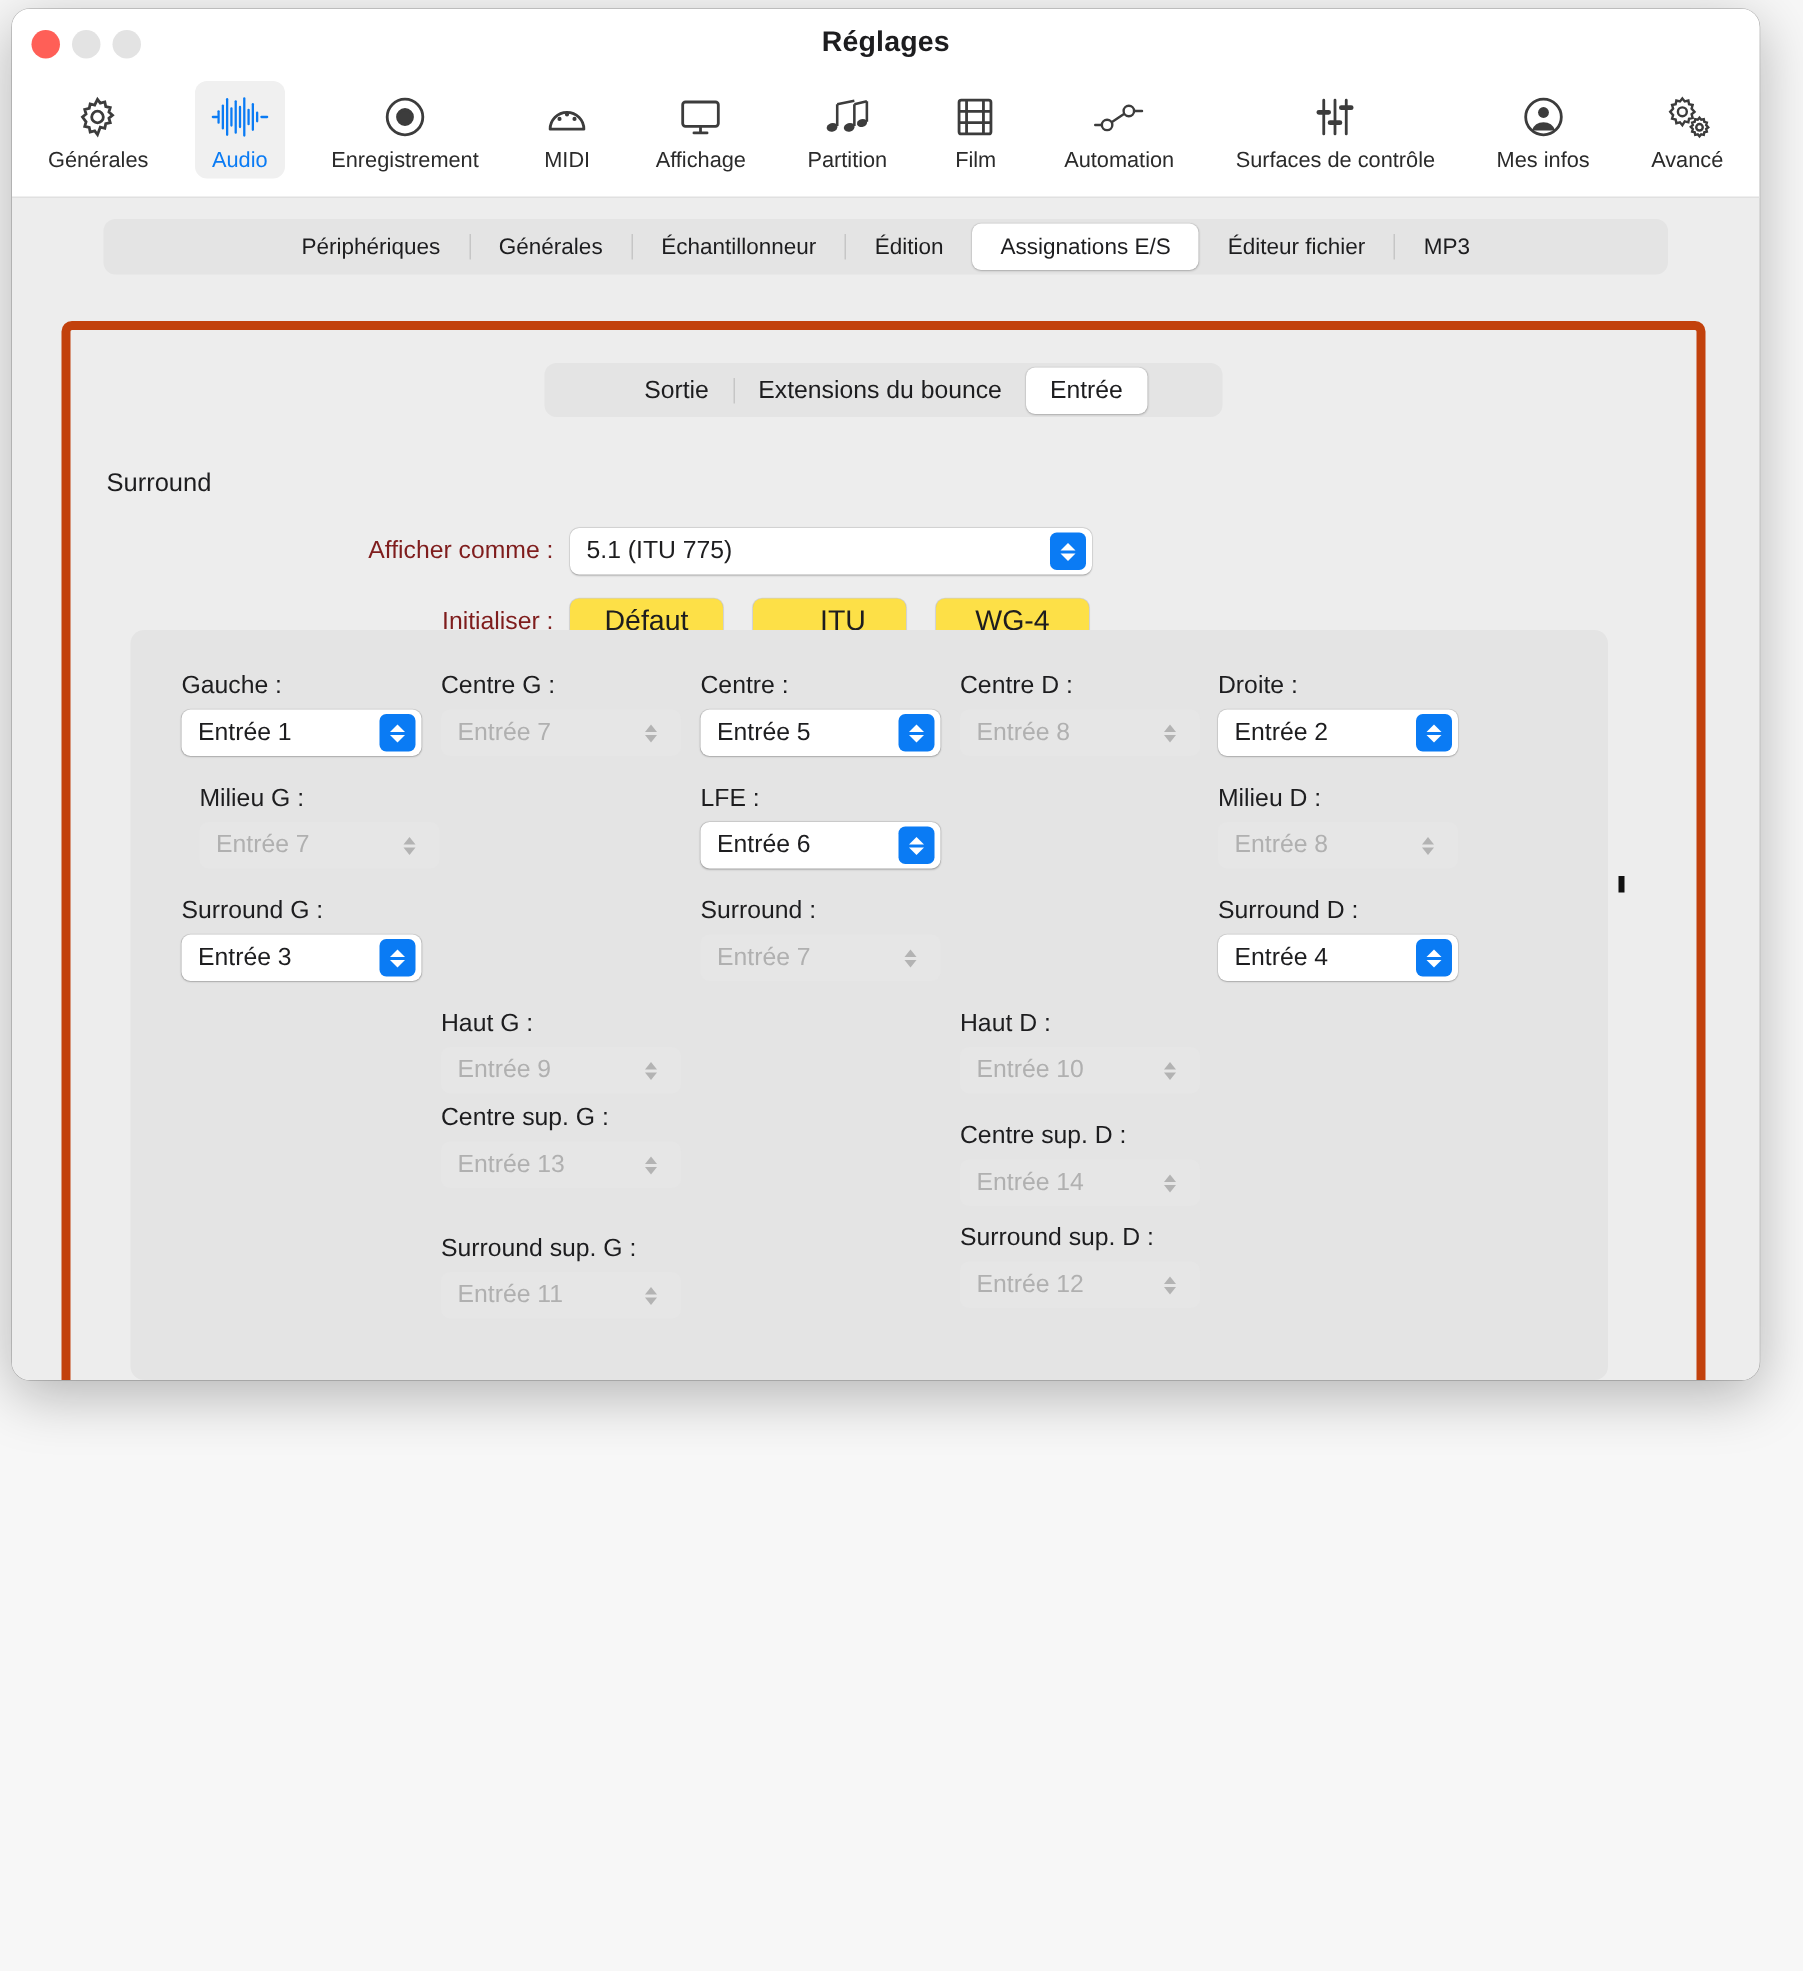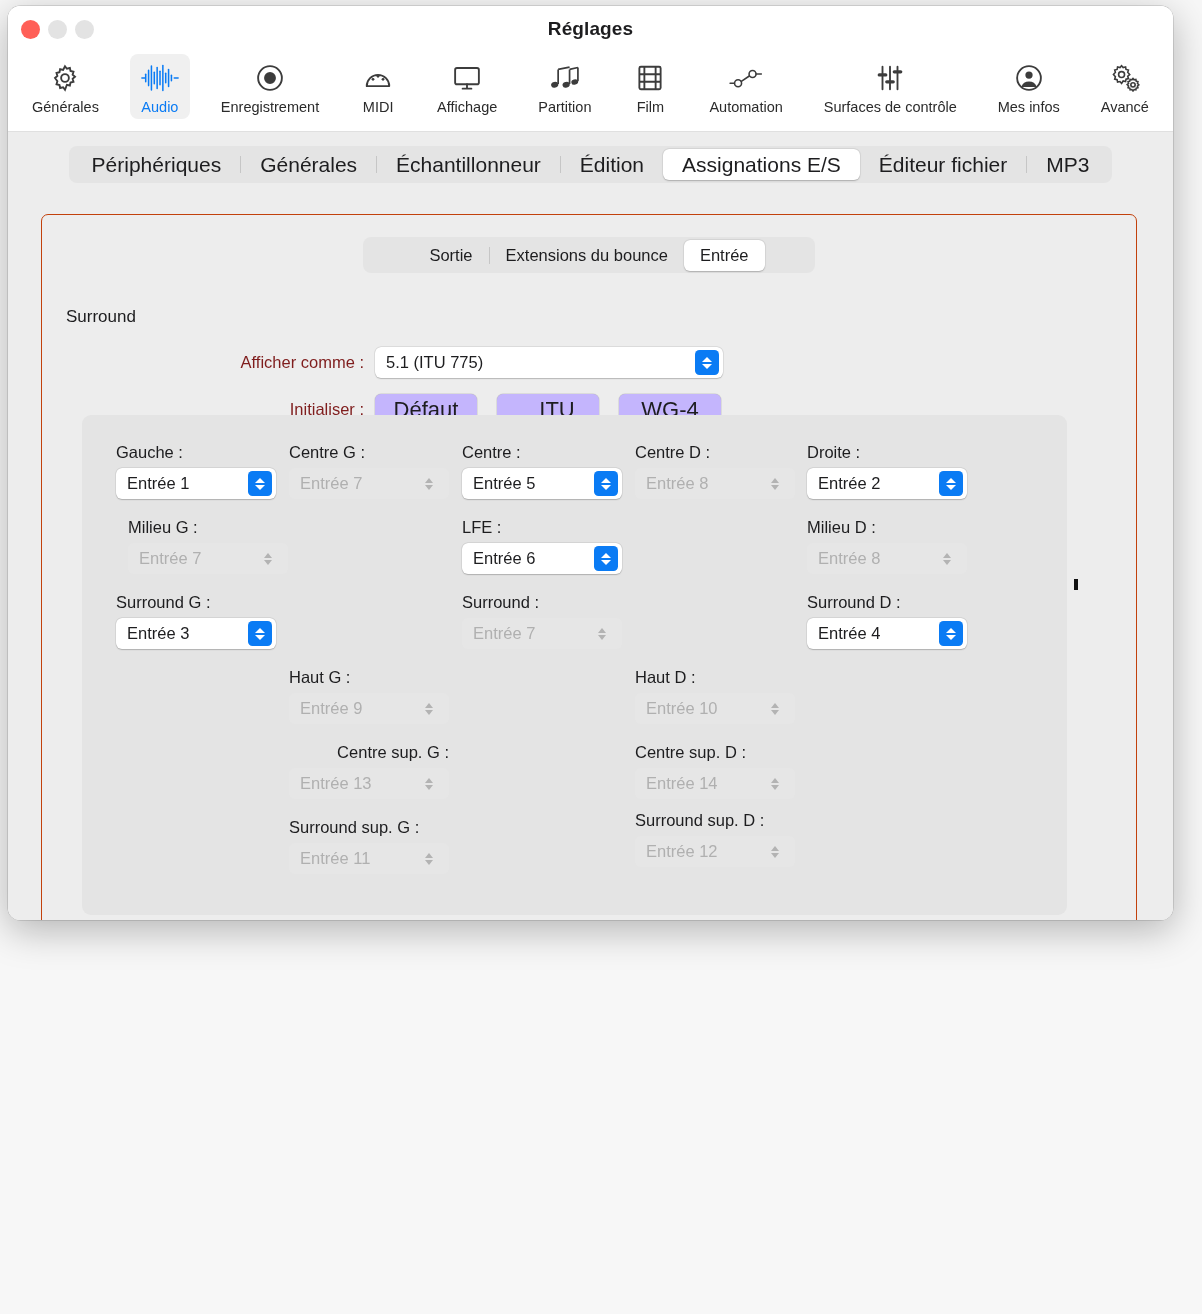--- a/index.html
+++ b/index.html
@@ -89,40 +89,40 @@
     display: flex;
     align-items: center;
     justify-content: center;
     padding: 3px;
   }
   .seg {
     position: relative;
     height: 31px;
     display: flex; align-items: center; justify-content: center;
     padding: 0 19px;
-    font-size: 21px; color: #1d1d1f;
+    font-size: 15px; color: #1d1d1f;
     border-radius: 6px;
     white-space: nowrap;
     cursor: default;
   }
   .seg.active {
     background: #ffffff;
     box-shadow: 0 0.5px 1.5px rgba(0,0,0,0.22), 0 0 0 0.5px rgba(0,0,0,0.06);
   }
   .seg-div {
     width: 1px; height: 17px; background: #c6c6c6;
     align-self: center;
   }
   
   .content-panel {
     position: absolute;
     left: 33px; top: 82px;
     width: 1096px; height: 1028px;
     background: #ededed;
-    border: 1px solid #c2410c;
+    border: 6px solid #c2410c;
     border-radius: 7px;
   }
   .subsegbar {
     margin: 22px auto 0 auto;
     width: 452px;
     height: 36px;
     background: #e4e4e4;
     border-radius: 8px;
     display: flex; align-items: center; justify-content: center;
     padding: 3px;
@@ -183,25 +183,25 @@
     right: 8px;
   }
   .popup.disabled .chev.up   { border-bottom-color: #b3b3b3;
      border-left-width: 4.5px; border-right-width: 4.5px; border-bottom-width: 5px;}
   .popup.disabled .chev.down { border-top-color: #b3b3b3;
      border-left-width: 4.5px; border-right-width: 4.5px; border-top-width: 5px;}
   
   .pushbtn {
     height: 31px;
     min-width: 100px;
-    background: #c4b5fd;
+    background: #fde047;
     border-radius: 6px;
     box-shadow: 0 0.5px 1.2px rgba(0,0,0,0.2), 0 0 0 0.5px rgba(0,0,0,0.09);
     display: flex; align-items: center; justify-content: center;
-    font-size: 22px; color: #1d1d1f;
+    font-size: 19px; color: #1d1d1f;
     margin-right: 20px;
     padding: 0 14px;
     cursor: default;
   }
   
   .matrix {
     position: absolute;
     left: 40px; top: 200px;
     width: 985px; height: 500px;
     background: #e4e4e4;
@@ -584,21 +584,21 @@
             <div class="cell-label">Haut D :</div>
             <div class="popup disabled">
               <span>Entrée 10</span>
               <span class="stepper">
                   <span class="chev up"></span>
                   <span class="chev down"></span>
                 </span>
             </div>
           </div>
 
-          <div class="cell" style="left:207px; top:328px;text-align:right;">
+          <div class="cell" style="left:207px; top:316px;">
             <div class="cell-label">Centre sup. G :</div>
             <div class="popup disabled">
               <span>Entrée 13</span>
               <span class="stepper">
                   <span class="chev up"></span>
                   <span class="chev down"></span>
                 </span>
             </div>
           </div>
 

